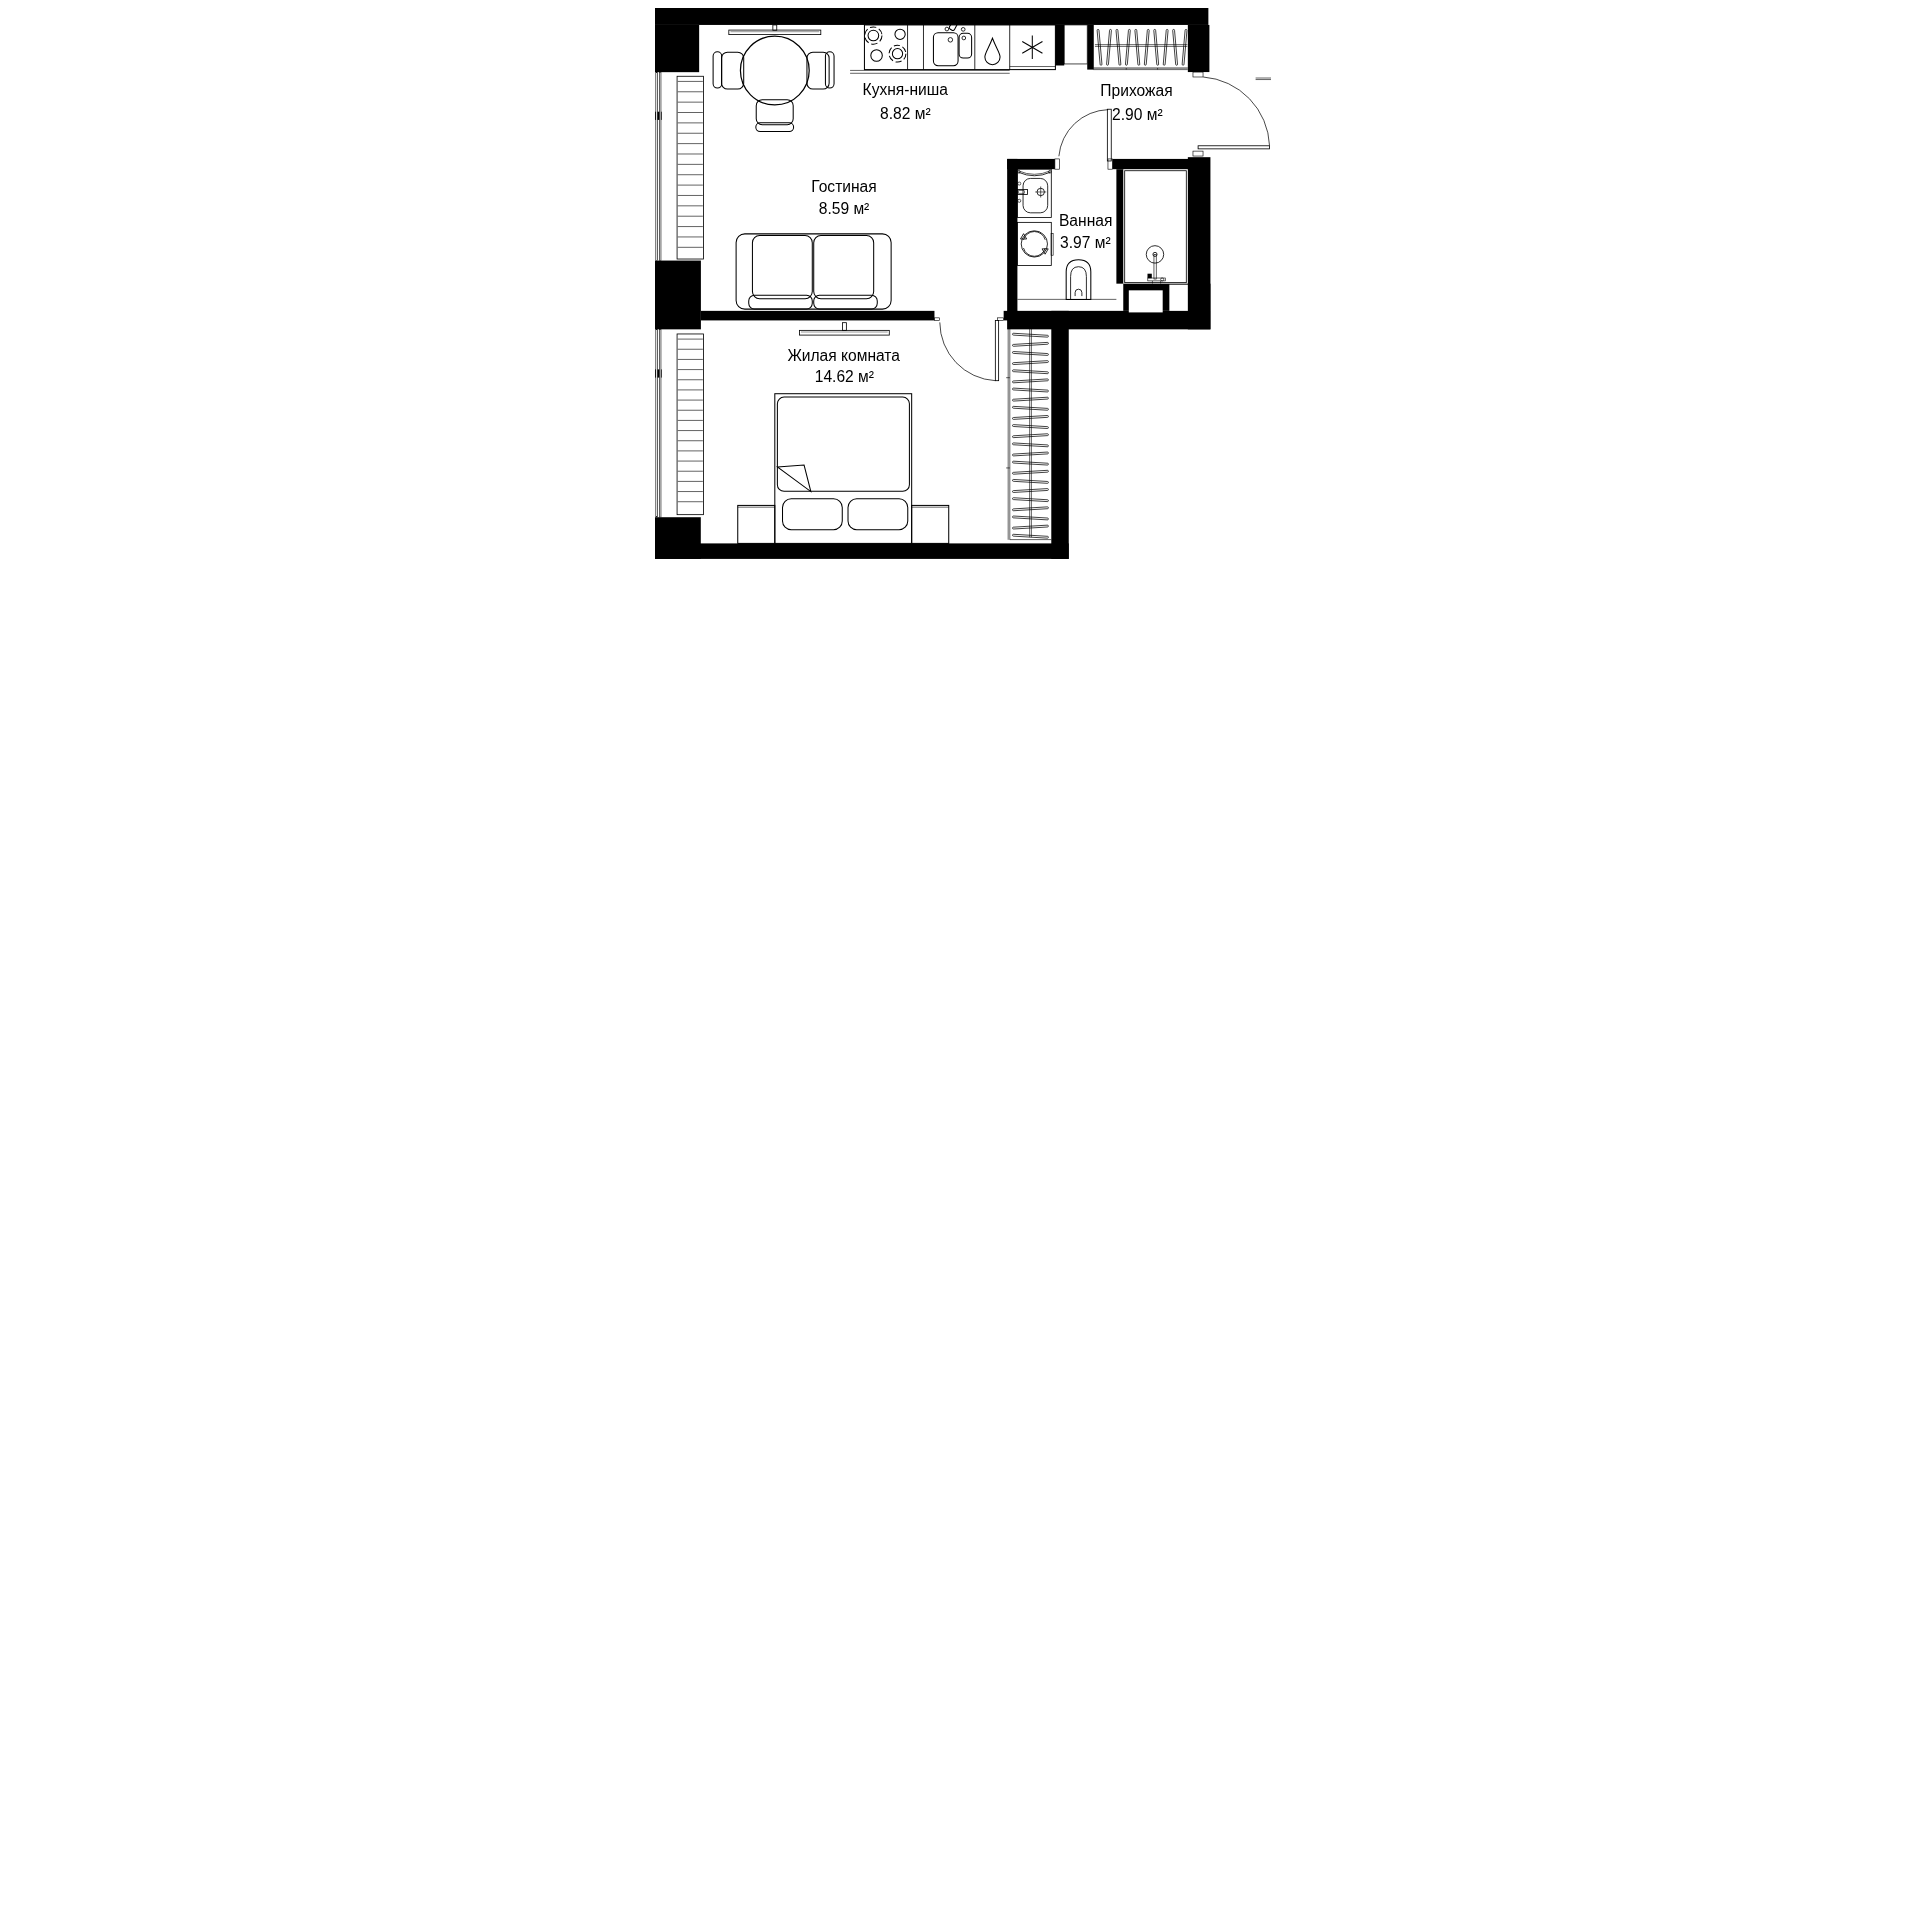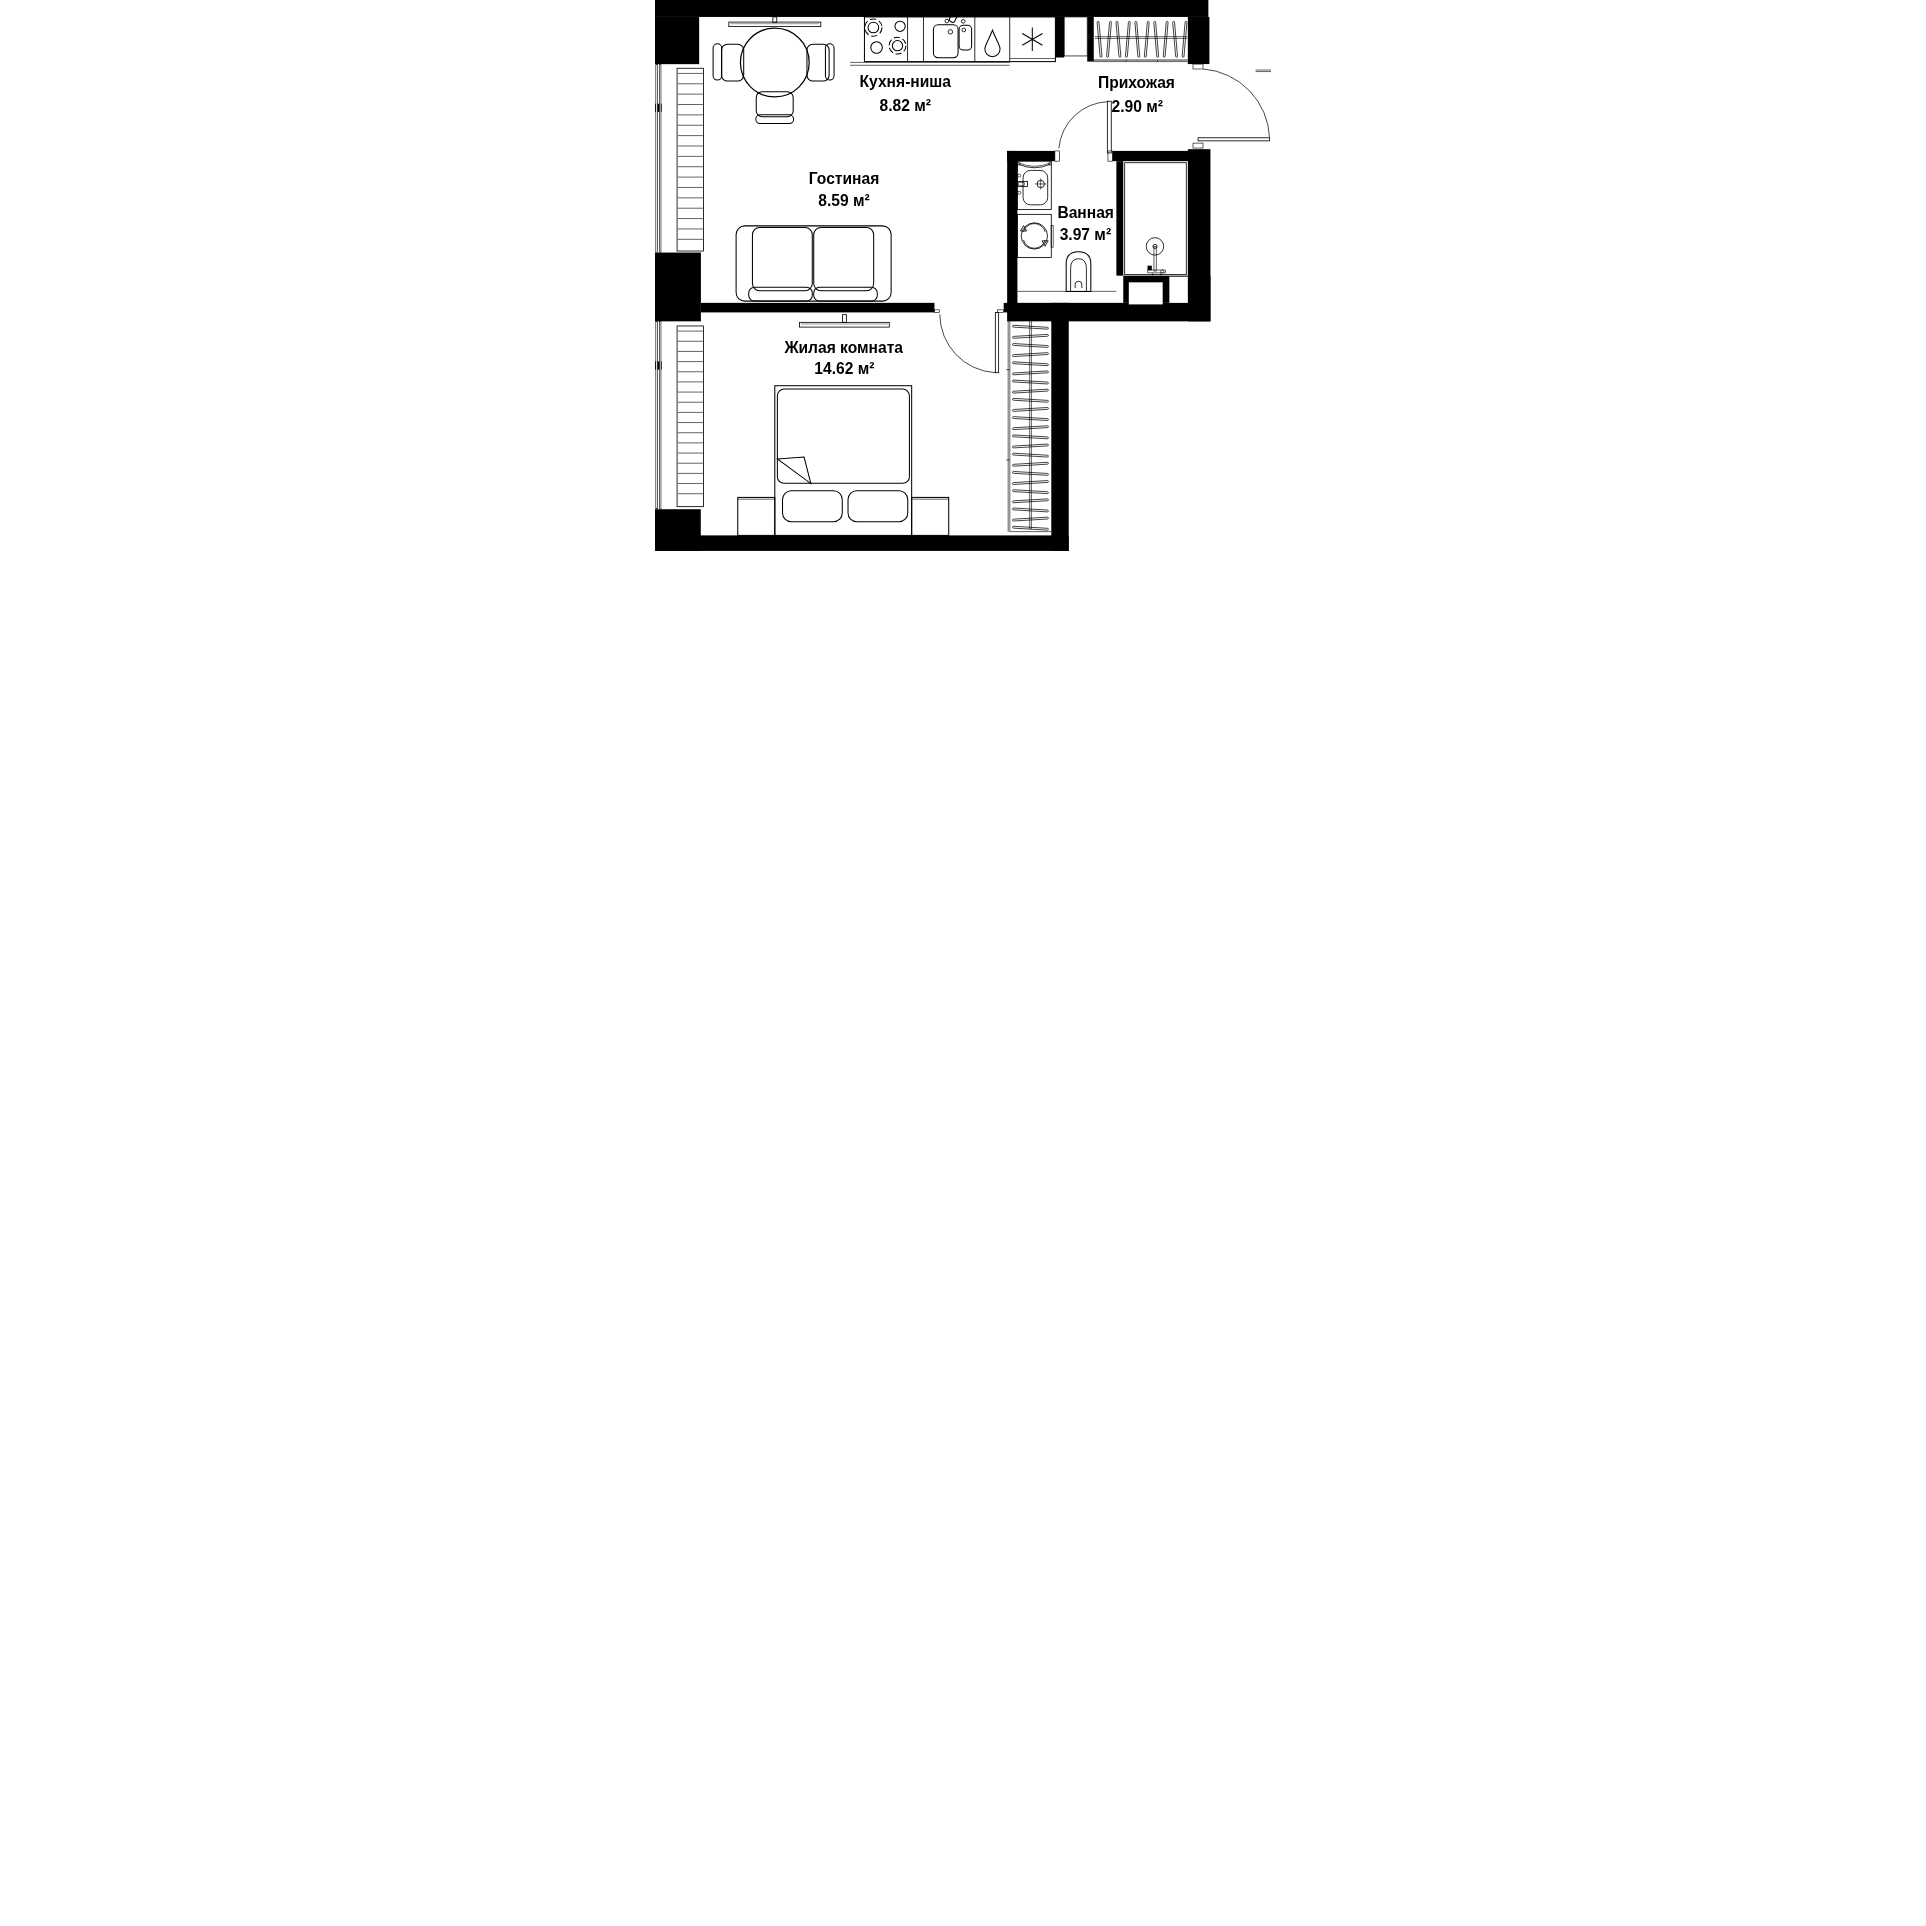--- a/index.html
+++ b/index.html
@@ -1,16 +1,16 @@
 <!DOCTYPE html>
 <html style="font-size:6.2px"><head>
 <meta charset="utf-8">
 <style>
   html,body{margin:0;padding:0;background:#ffffff;}
-  .plan-wrap{width:100%;max-width:616px;margin:0 auto;font-weight:bold;}
+  .plan-wrap{width:100%;max-width:616px;margin:8px auto;}
   svg{display:block;width:100%;height:auto;}
   text{font-family:"Liberation Sans",sans-serif;fill:#000;}
   .room-name,.room-area{font-size:152px;}
   .ln{stroke:#000;fill:none;}
 </style>
 </head>
 <body>
 
 <div class="plan-wrap">
 <svg viewBox="0 0 6000 5366" xmlns="http://www.w3.org/2000/svg">

